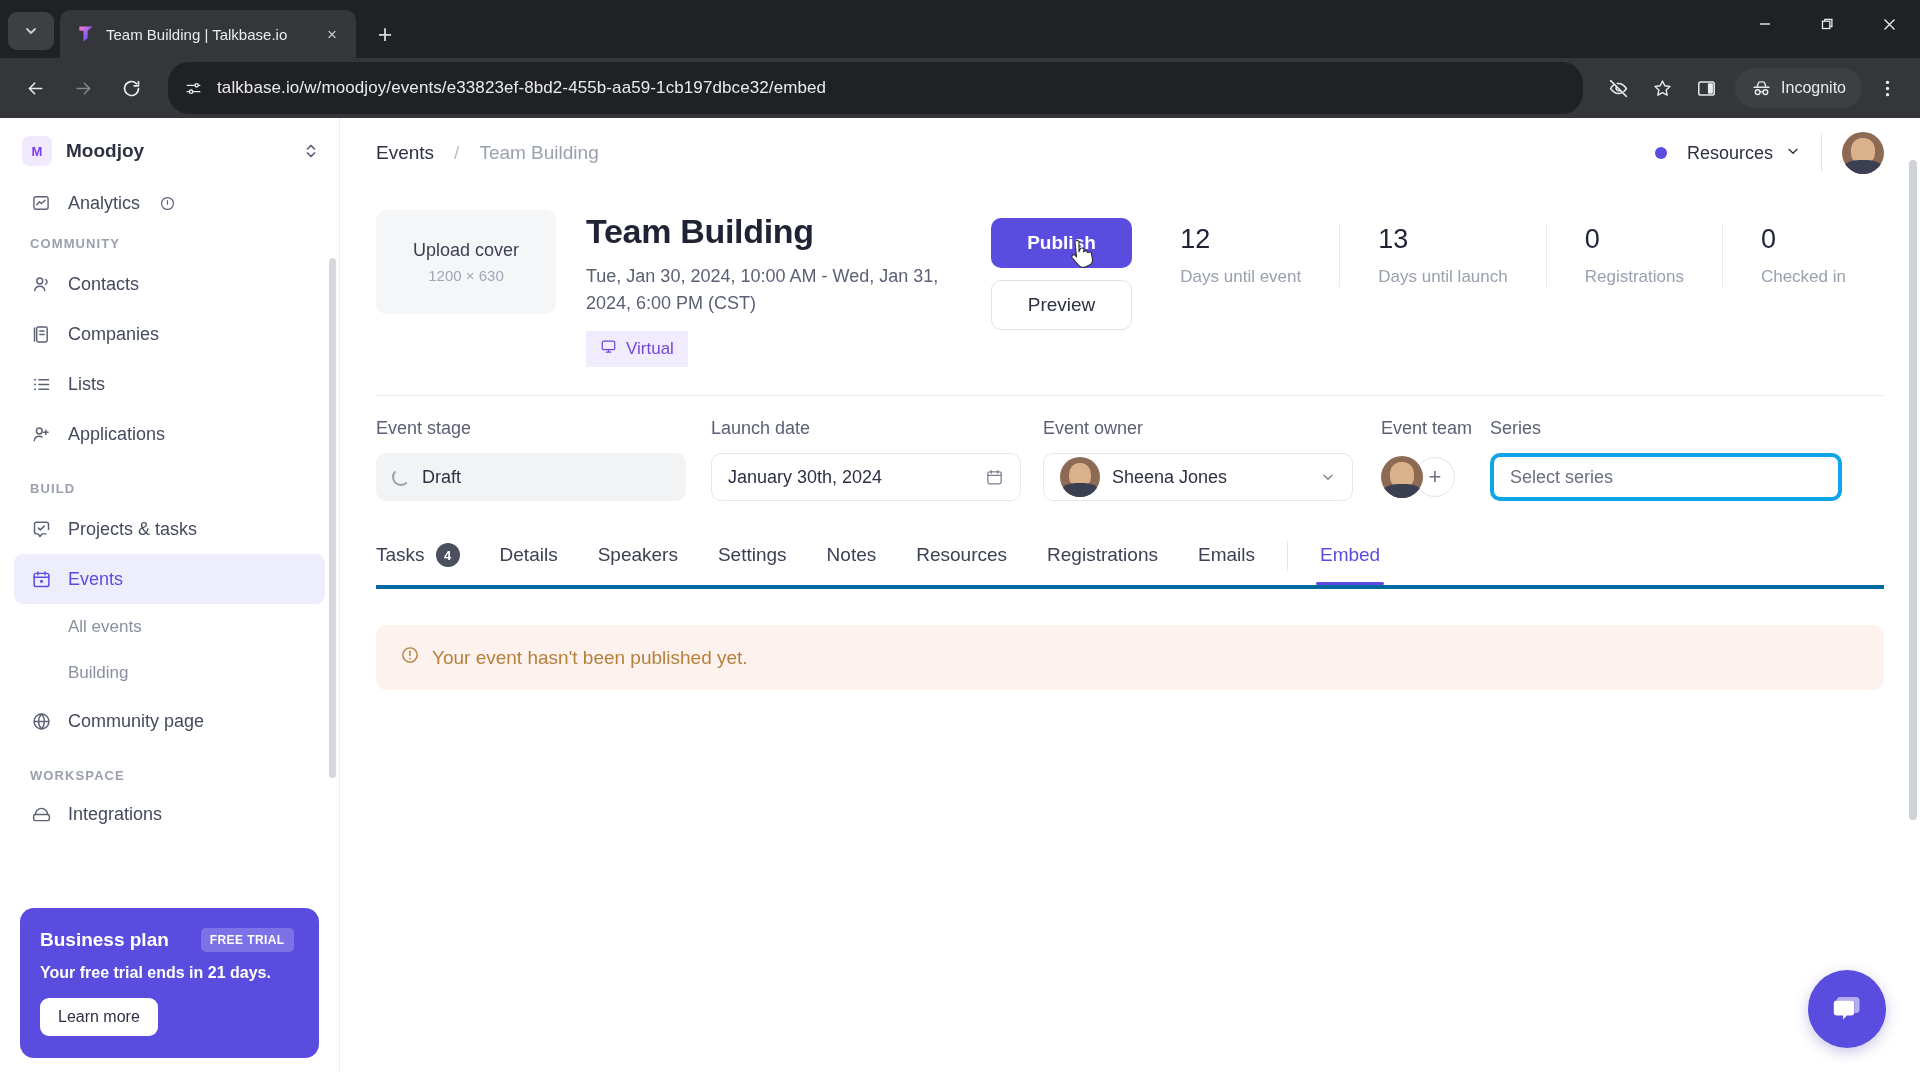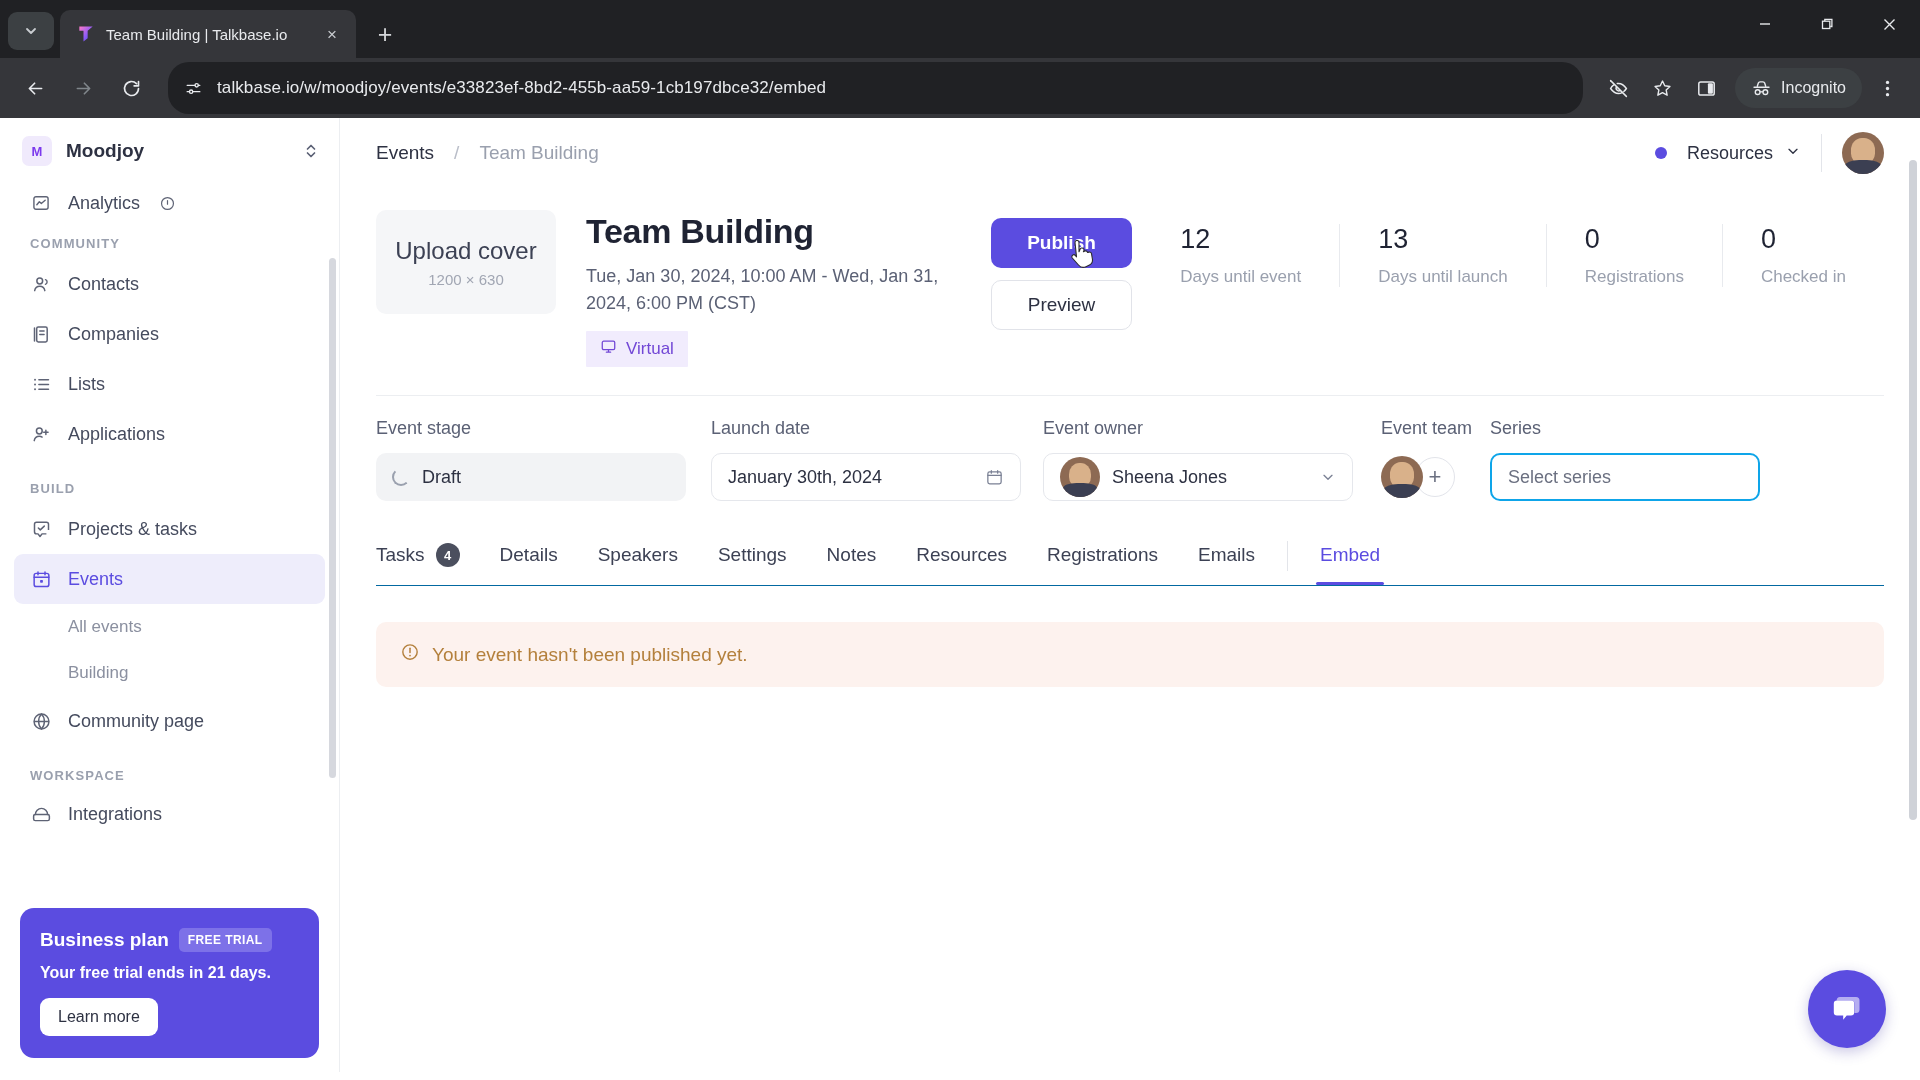--- a/index.html
+++ b/index.html
@@ -92,21 +92,21 @@
     color:#9aa0ae; font-weight:600; }
   .side-scrollbar {
     position:absolute; right:3px; top:140px; width:7px; height:520px;
     background:#d6d8de; border-radius:4px;
   }
 
   .plan-card {
     position:absolute; left:20px; right:20px; bottom:22px;
     background:#5b4ce0; border-radius:14px; padding: 20px 20px 22px 20px; color:#fff;
   }
-  .plan-top { display:flex; align-items:center; gap:10px; }
+  .plan-top { display:flex; align-items:center; gap:32px; }
   .plan-title { font-size:19px; font-weight:700; }
   .plan-badge { background:#7d71e8; color:#fff; font-size:12px; font-weight:700;
     padding: 5px 9px; border-radius:5px; letter-spacing:.4px; }
   .plan-sub { margin-top:12px; font-size:16px; font-weight:600; }
   .plan-btn { margin-top:16px; display:inline-block; background:#fff; color:#2d3142;
     font-size:16px; padding: 10px 18px; border-radius:9px; font-weight:500;}
 
   
   .main { flex:1 1 auto; position:relative; overflow:hidden; display:flex; flex-direction:column; }
   .topbar { height:70px; display:flex; align-items:center; padding: 0 36px 0 36px; gap:14px; }
@@ -130,21 +130,21 @@
   .avatar.a34 { width:40px;height:40px; }
 
   .content { flex:1 1 auto; overflow:hidden; }
 
   .event-head { display:flex; align-items:flex-start; padding: 22px 36px 0 36px; }
   .cover-upload {
     width:180px; height:104px; background:#f5f6f8; border-radius:10px;
     display:flex; flex-direction:column; align-items:center; justify-content:center; gap:6px;
     flex:0 0 auto;
   }
-  .cover-title { font-size:24px; color:#3c4154; }
+  .cover-title { font-size:18px; color:#3c4154; }
   .cover-dims { font-size:15px; color:#a1a6b3; }
 
   .event-meta { margin-left: 30px; flex: 0 1 auto; max-width: 470px; padding-top:2px;}
   .event-title { font-size:34px; font-weight:700; color:#1f2333; letter-spacing:-.3px;}
   .event-date { margin-top:12px; font-size:18px; color:#5b6175; line-height:1.5; }
   .event-tag { margin-top:14px; display:inline-flex; align-items:center; gap:9px;
     background:#f1ecfd; color:#7247d6; font-size:17px; padding:7px 14px; border-radius:1px; }
 
   .actions { margin-left:28px; display:flex; flex-direction:column; gap:12px; flex:0 0 auto; padding-top:8px;}
   .btn-publish { background:#5b4ce0; color:#fff; font-size:19px; font-weight:600;
@@ -168,32 +168,32 @@
     height:48px; border-radius:10px; display:flex; align-items:center;
     padding: 0 16px; gap:12px; font-size:18px; color:#2d3142; background:#fff;
   }
   .ctrl.box { border:1px solid #e5e7ec; }
   .ctrl.filled { background:#f2f3f5; }
   .f-stage { width:310px; }
   .f-launch { width:310px; margin-left:25px; }
   .f-owner { width:310px; margin-left:22px; }
   .f-team  { margin-left:28px; }
   .f-series{ margin-left:18px; }
-  .ctrl.series { width:270px; border:2px solid #0ea5e9; color:#6b7081; }
+  .ctrl.series { width:352px; border:4px solid #0ea5e9; color:#6b7081; }
   .spin {
     width:18px;height:18px;border-radius:50%;border:2px solid #9aa0ae;
     border-top-color:transparent; border-right-color:transparent; flex:0 0 auto;
   }
   .team-row { display:flex; align-items:center; gap:0; height:48px; }
   .plus-circle { width:40px;height:40px;border-radius:50%;border:1px solid #e2e4ea;background:#fff;
     display:flex;align-items:center;justify-content:center;color:#6b7081;font-size:22px;margin-left:-8px;}
   .chev { margin-left:auto; color:#7a8094; display:flex; }
 
   .tabs-wrap { padding: 0 36px; position:relative; }
-  .tabs { display:flex; align-items:center; gap:0; border-bottom:1px solid #0369a1; }
+  .tabs { display:flex; align-items:center; gap:0; border-bottom:4px solid #0369a1; }
   .tabx { padding: 16px 20px 18px 20px; font-size:19px; color:#3c4154;
     display:flex; align-items:center; gap:11px; position:relative; white-space:nowrap; }
   .tabx:first-child { padding-left:0; }
   .tabx.active { color:#5b4ce0; font-weight:400; }
   .tabx.active::after { content:""; position:absolute; left:16px; right:16px; bottom:-1px; height:3px;
     background:#5b4ce0; border-radius:2px; }
   .tab-count { width:24px;height:24px;border-radius:50%;background:#4b4f5e;color:#fff;
     font-size:13px;display:flex;align-items:center;justify-content:center;font-weight:600; }
   .tab-sep { width:1px; height:30px; background:#e3e5ea; margin: 0 12px; }
 

